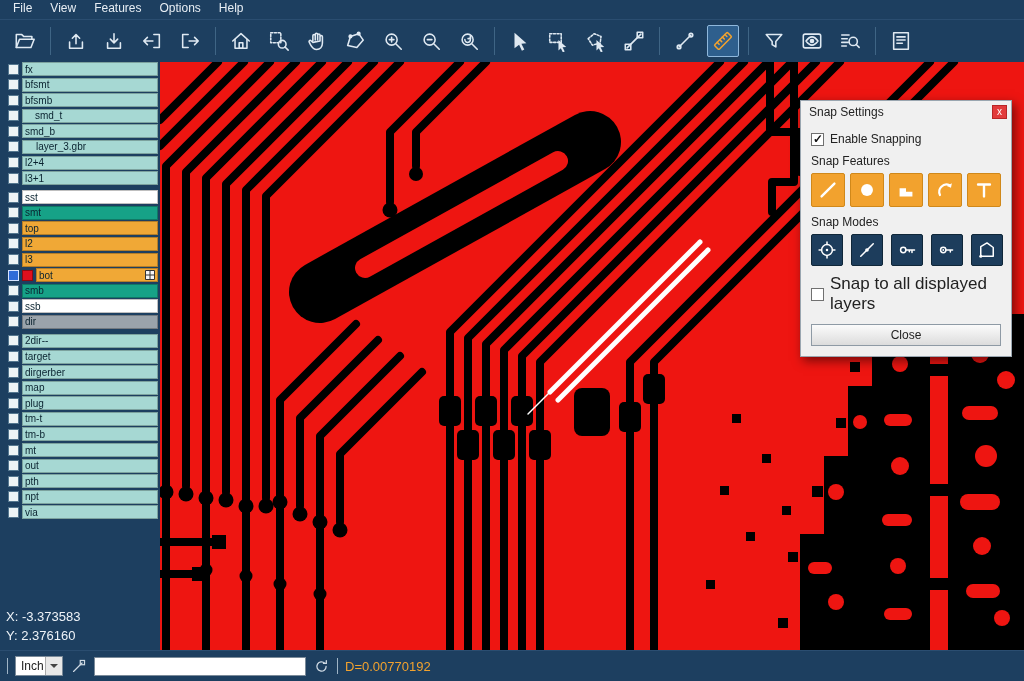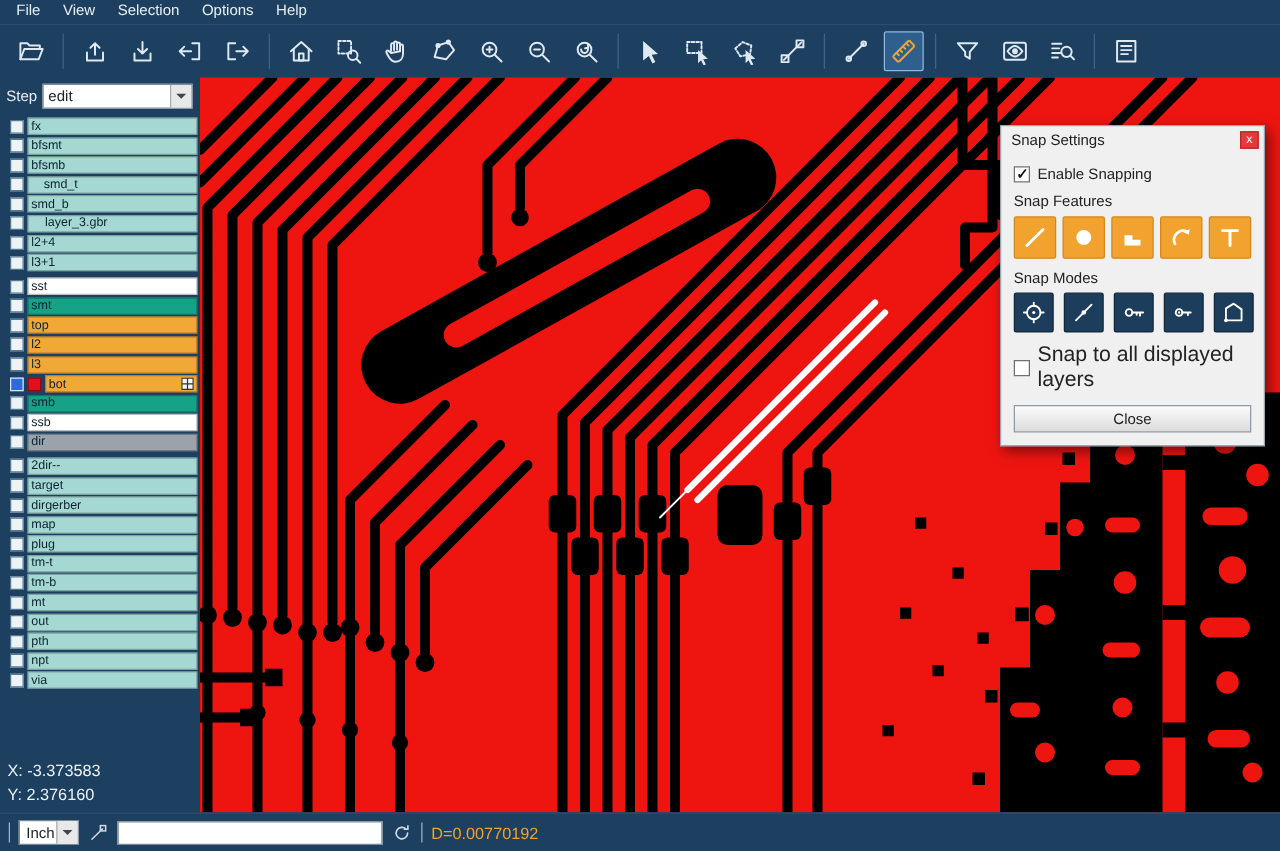--- a/index.html
+++ b/index.html
@@ -70,21 +70,21 @@
   button{cursor:default}
 </style>
 </head>
 <body>
 
 <div class="app">
 
   <div class="menubar">
       <span class="menu-item">File</span>
       <span class="menu-item">View</span>
-      <span class="menu-item">Selection</span>
+      <span class="menu-item">Features</span>
       <span class="menu-item">Options</span>
       <span class="menu-item">Help</span>
     </div>
 
   <div class="toolbar">
       <button class="tb-btn">
         <span class="icon">
           <svg viewBox="0 0 24 24" fill="none" stroke="currentColor" stroke-width="1.7" stroke-linecap="round" stroke-linejoin="round">
             <path d="M2.5 19V5h6l2 2h9v3"></path>
             <path d="M2.5 19l3.5-9h16l-3.5 9z"></path>
@@ -271,27 +271,20 @@
             <rect x="4" y="3" width="16" height="18"></rect>
             <path d="M7.5 7.5h9M7.5 11h9M7.5 14.5h6"></path>
           </svg>
         </span>
       </button>
     </div>
 
   <div class="main">
 
     <div class="sidebar">
-      <div class="step-row">
-        <span class="step-label">Step</span>
-        <div class="step-select">
-          <span>edit</span>
-          <span class="dd-btn"></span>
-        </div>
-      </div>
       <div class="layer-list">
           <div class="layer-row">
             <span class="layer-cb"></span>
             <span class="layer-label" style="background: rgb(166, 216, 211);">fx</span>
           </div>
           <div class="layer-row">
             <span class="layer-cb"></span>
             <span class="layer-label" style="background: rgb(166, 216, 211);">bfsmt</span>
           </div>
           <div class="layer-row">

